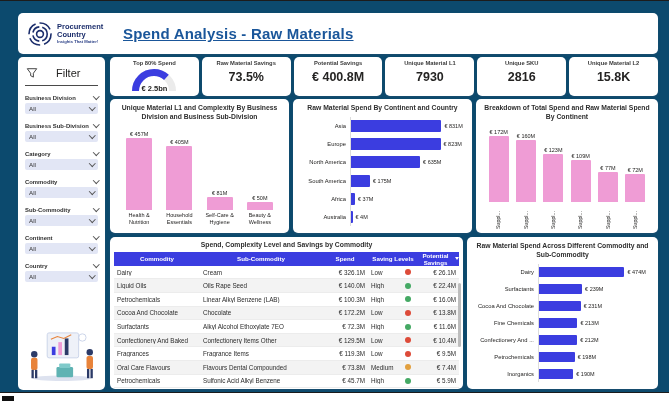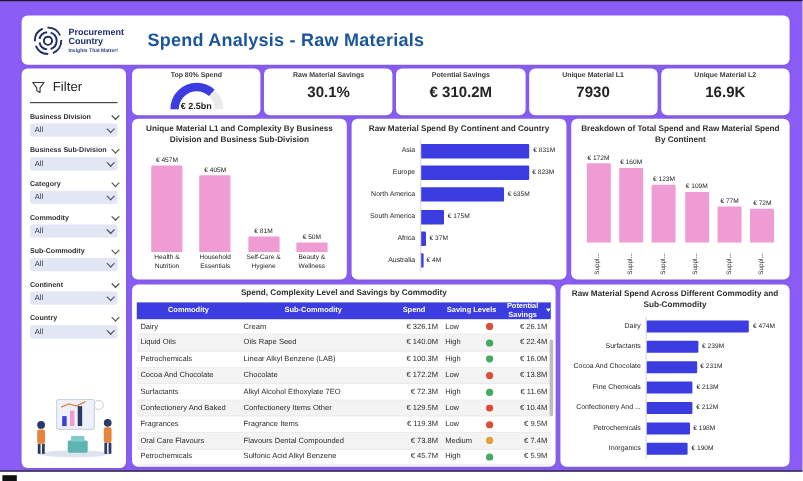--- a/index.html
+++ b/index.html
@@ -1,45 +1,45 @@
 <!DOCTYPE html>
 <html><head>
 <meta charset="utf-8">
 <style>
   html,body{margin:0;padding:0;background:#fff;font-family:"Liberation Sans",sans-serif;}
   .page{position:relative;width:669px;height:401px;background:#fff;overflow:hidden;}
-  .stage{position:absolute;left:0;top:0;width:669px;height:393px;background:#8b5cf6;
+  .stage{position:absolute;left:0;top:0;width:669px;height:393px;background:#0c4a6e;
          border-top:1px solid #1c1c1c;border-bottom:1px solid #1c1c1c;box-sizing:border-box;}
   .corner-mark{position:absolute;left:2px;bottom:0;width:12px;height:5px;background:#111;}
   .card{position:absolute;background:#fff;border-radius:5px;box-shadow:0 1px 2.5px rgba(80,90,120,.22);box-sizing:border-box;}
 
   
   .header-card{left:18px;top:12px;width:640px;height:41px;display:flex;align-items:center;}
   .logo{display:flex;align-items:center;gap:4px;padding-left:9px;width:88px;}
   .logo-text{line-height:1.05;}
   .logo-name{font-size:7.5px;font-weight:bold;color:#1b2d6b;}
   .logo-tagline{font-size:4.2px;font-weight:bold;color:#2a3f86;margin-top:1px;}
-  .page-title{font-size:15px;font-weight:bold;color:#1a569a;margin-left:8px;letter-spacing:.2px;}
+  .page-title{font-size:15px;font-weight:bold;color:#1a569a;margin-left:8px;letter-spacing:.2px;text-decoration:underline;}
 
   
   .kpi-row{position:absolute;left:110px;top:56px;width:548px;height:39px;display:flex;gap:3px;}
   .kpi{position:relative;flex:1;border-radius:5px;background:#fff;box-shadow:0 1px 2.5px rgba(80,90,120,.22);
        display:flex;flex-direction:column;align-items:center;padding-top:3px;box-sizing:border-box;}
   .kpi-label{font-size:5.8px;font-weight:bold;color:#3a3a3a;text-align:center;line-height:1.25;padding:0 3px;}
   .kpi-value{font-size:12.5px;font-weight:bold;color:#252423;margin-top:3px;}
   .gauge-wrap{position:relative;width:46px;height:24px;margin-top:1px;}
   .gauge{width:46px;height:24px;display:block;}
   .g-track{fill:none;stroke:#ebebeb;stroke-width:7;}
   .g-fill{fill:none;stroke:#3b3de0;stroke-width:7;}
   .gauge-value{position:absolute;left:0;bottom:-1px;width:100%;text-align:center;
                font-size:7.5px;font-weight:bold;color:#252423;}
 
   
   .sidebar{left:18px;top:56px;width:87px;height:333px;padding:8px 7px;display:flex;flex-direction:column;}
-  .filter-head{display:flex;align-items:center;gap:6px;padding:2px 1px 6px 1px;border-bottom:1.3px solid #4a4a4a;}
+  .filter-head{display:flex;align-items:center;gap:18px;padding:2px 1px 6px 1px;border-bottom:1.3px solid #4a4a4a;}
   .filter-title{font-size:11px;color:#252423;}
   .fgroup{margin-top:8.5px;}
   .flabel{display:flex;align-items:center;justify-content:space-between;font-size:5.9px;font-weight:bold;color:#303030;}
   .fselect{margin-top:2.5px;height:11px;background:#e2e6f5;border-radius:2px;display:flex;align-items:center;
            justify-content:space-between;padding:0 4px;font-size:6.2px;color:#2f2f2f;}
   .chev{width:3.5px;height:3.5px;border-right:1px solid #555;border-bottom:1px solid #555;
         transform:rotate(45deg);display:inline-block;flex:none;margin-top:-2px;}
   .illus{margin-top:auto;align-self:center;}
 
   
@@ -110,33 +110,37 @@
         <div class="gauge-wrap">
           <svg class="gauge" viewBox="0 0 46 24">
             <path class="g-track" d="M4.5 23 A18.5 18.5 0 0 1 41.5 23" pathLength="100"></path>
             <path class="g-fill" d="M4.5 23 A18.5 18.5 0 0 1 41.5 23" pathLength="100" style="stroke-dasharray: 73.5, 100;"></path>
           </svg>
           <div class="gauge-value">€ 2.5bn</div>
         </div>
       </div>
       <div class="kpi">
         <div class="kpi-label">Raw Material Savings</div>
-        <div class="kpi-value">30.1%</div>
+        <div class="kpi-value">73.5%</div>
       </div>
       <div class="kpi">
         <div class="kpi-label">Potential Savings</div>
-        <div class="kpi-value">€ 310.2M</div>
+        <div class="kpi-value">€ 400.8M</div>
       </div>
       <div class="kpi">
         <div class="kpi-label">Unique Material L1</div>
         <div class="kpi-value">7930</div>
       </div>
       <div class="kpi">
+        <div class="kpi-label">Unique SKU</div>
+        <div class="kpi-value">2816</div>
+      </div>
+      <div class="kpi">
         <div class="kpi-label">Unique Material L2</div>
-        <div class="kpi-value">16.9K</div>
+        <div class="kpi-value">15.8K</div>
       </div>
     </div>
 
     <div class="card sidebar">
       <div class="filter-head">
         <svg width="12" height="12" viewBox="0 0 14 13">
           <path d="M1.5 1.5 H12.5 L8.6 6.8 V11.3 L5.4 9.6 V6.8 Z" fill="none" stroke="#3a3a3a" stroke-width="1.1" stroke-linejoin="round"></path>
         </svg>
         <span class="filter-title">Filter</span>
       </div>

